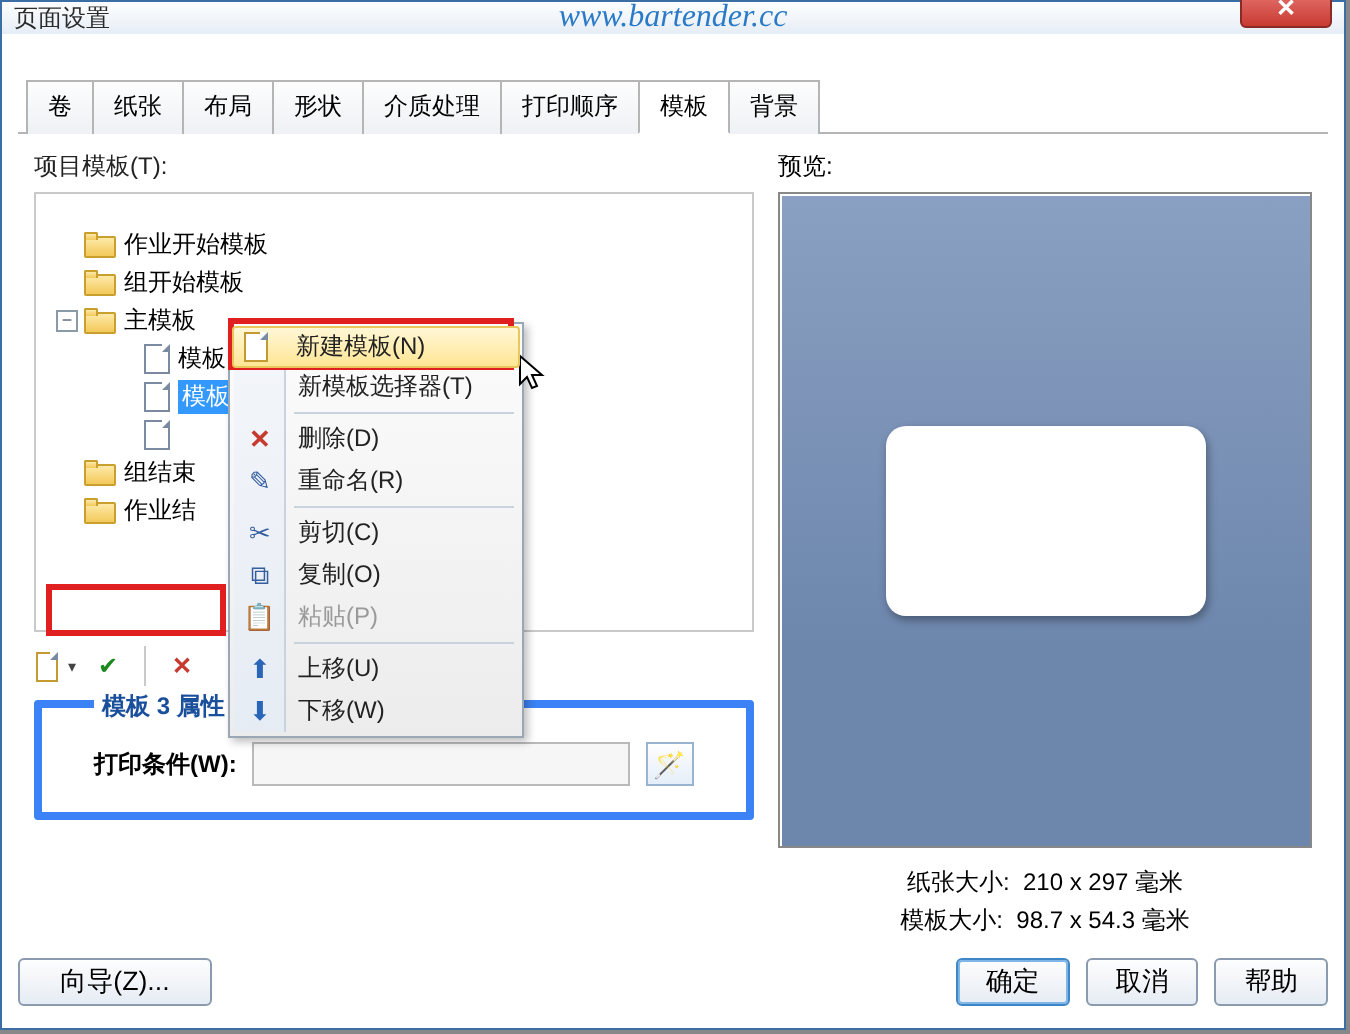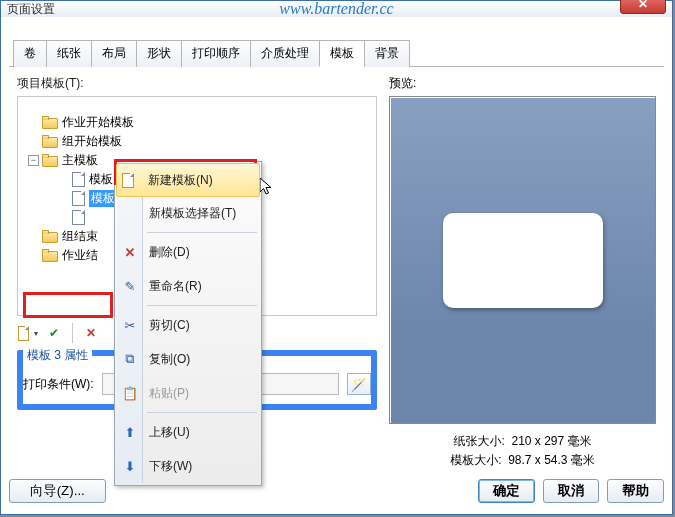--- a/index.html
+++ b/index.html
@@ -28,38 +28,38 @@
   .doc-icon { width:13px; height:15px; margin-right:4px; display:inline-block; background:#fff; border:1px solid #7a8aa0; position:relative; }
   .doc-icon::after { content:""; position:absolute; right:-1px; top:-1px; width:4px; height:4px; background:linear-gradient(135deg,#fff 49%, #7a8aa0 51%); }
   .selected-node { background:#3399ff; color:#fff; padding:0 2px; }
   .toolbar-row { display:flex; align-items:center; gap:4px; margin-top:6px; }
   .annot { position:absolute; border:3px solid #e02020; pointer-events:none; }
   .annot1 { left:22px; top:291px; width:90px; height:26px; }
   .annot2 { left:113px; top:158px; width:143px; height:26px; }
   .tb-btn { width:22px; height:22px; display:inline-flex; align-items:center; justify-content:center; border:1px solid transparent; }
   .sep { width:1px; height:20px; background:#c9c9c9; margin:0 3px; }
   .dropdown-arrow { font-size:8px; margin-left:1px; color:#444; }
-  .prop-group { border:6px solid #3b82f6; border-radius:2px; margin-top:6px; padding:10px 0; height:60px; }
+  .prop-group { border:4px solid #3b82f6; border-radius:2px; margin-top:6px; padding:10px 26px; height:60px;font-weight:bold; }
   .prop-title { position:relative; top:-19px; background:#fff; display:inline-block; padding:0 4px; color:#1a4f9c; }
   .prop-line { display:flex; align-items:center; gap:8px; margin-top:-10px; }
   .cond-input { flex:1; height:22px; border:1px solid #b9b9b9; background:#f6f6f6; }
   .wiz-btn { width:24px; height:22px; border:1px solid #99b4d1; background:linear-gradient(#fefefe,#e5eef9); display:inline-flex; align-items:center; justify-content:center; }
   .preview-label { margin-bottom:4px; }
   .preview-box { border:1px solid #888; height:328px; background:linear-gradient(#8aa0c2,#6d86ac 70%,#6d86ac); display:flex; align-items:center; justify-content:center; box-shadow: inset 1px 1px 0 #fff; }
   .card { width:160px; height:95px; background:#fff; border-radius:10px; box-shadow:1px 2px 4px rgba(0,0,0,0.35); }
   .preview-info { text-align:center; margin-top:8px; line-height:1.6; color:#000000; }
   .bottom-bar { position:absolute; left:8px; right:8px; bottom:8px; height:30px; display:flex; align-items:center; }
-  .btn { height:24px; padding:0 14px; border:1px solid #8a9bb0; background:linear-gradient(#fdfdfd,#e6ecf4); border-radius:3px; margin-left:8px; cursor:default;font-weight:bold; }
+  .btn { height:24px; padding:0 14px; border:1px solid #8a9bb0; background:linear-gradient(#fdfdfd,#e6ecf4); border-radius:3px; margin-left:8px; cursor:default; }
   .btn.primary { border-color:#3f86c8; box-shadow:0 0 0 1px #7fb6e6 inset; }
   .wizard-btn { height:24px; padding:0 20px; border:1px solid #8a9bb0; background:linear-gradient(#fdfdfd,#e6ecf4); border-radius:3px; }
   .spacer { flex:1; }
   
   .ctx { position:absolute; left:113px; top:160px; width:148px; background:linear-gradient(#fcfcfc,#ececec); border:1px solid #9aa7b7; box-shadow:2px 2px 4px rgba(0,0,0,0.25); padding:2px; }
   .ctx-icon-col { position:absolute; left:2px; top:2px; bottom:2px; width:26px; background:linear-gradient(#f4f6fa,#e6ecf4); border-right:1px solid #c9d3e0; }
-  .ctx-item { position:relative; display:flex; align-items:center; height:34px; padding-left:32px; z-index:2; color:#222; }
+  .ctx-item { position:relative; display:flex; align-items:center; height:21px; padding-left:32px; z-index:2; color:#222; }
   .ctx-item.hover { background:linear-gradient(#fff7d6,#ffe695); border:1px solid #e9c75b; border-radius:2px; margin:-1px; padding-left:31px; }
   .ctx-item.disabled { color:#9a9a9a; }
   .ctx-sep { height:1px; background:#c9d3e0; margin:2px 2px 2px 30px; position:relative; z-index:2; }
   .ctx-icon { position:absolute; left:5px; width:16px; height:16px; display:inline-flex; align-items:center; justify-content:center; font-size:13px; }
   .cursor-arrow { position:absolute; left:258px; top:176px; pointer-events:none; }
   .cursor-arrow svg { width:16px; height:20px; }
   
   .i-newdoc { color:#b88a1a; }
   .i-del { color:#c63a2f; font-weight:bold; }
   .i-ren { color:#345e9e; }
@@ -81,22 +81,22 @@
       <span>✕</span>
     </div>
   </div>
 
   <div class="client">
     <div class="tabs">
       <div class="tab">卷</div>
       <div class="tab">纸张</div>
       <div class="tab">布局</div>
       <div class="tab">形状</div>
+      <div class="tab">介质处理</div>
       <div class="tab">打印顺序</div>
-      <div class="tab">介质处理</div>
       <div class="tab active">模板</div>
       <div class="tab">背景</div>
     </div>
 
     <div class="content">
       <div class="left">
         <div class="label">项目模板(T):</div>
 
         <div class="tree">
           <div class="tree-row indent-1">

